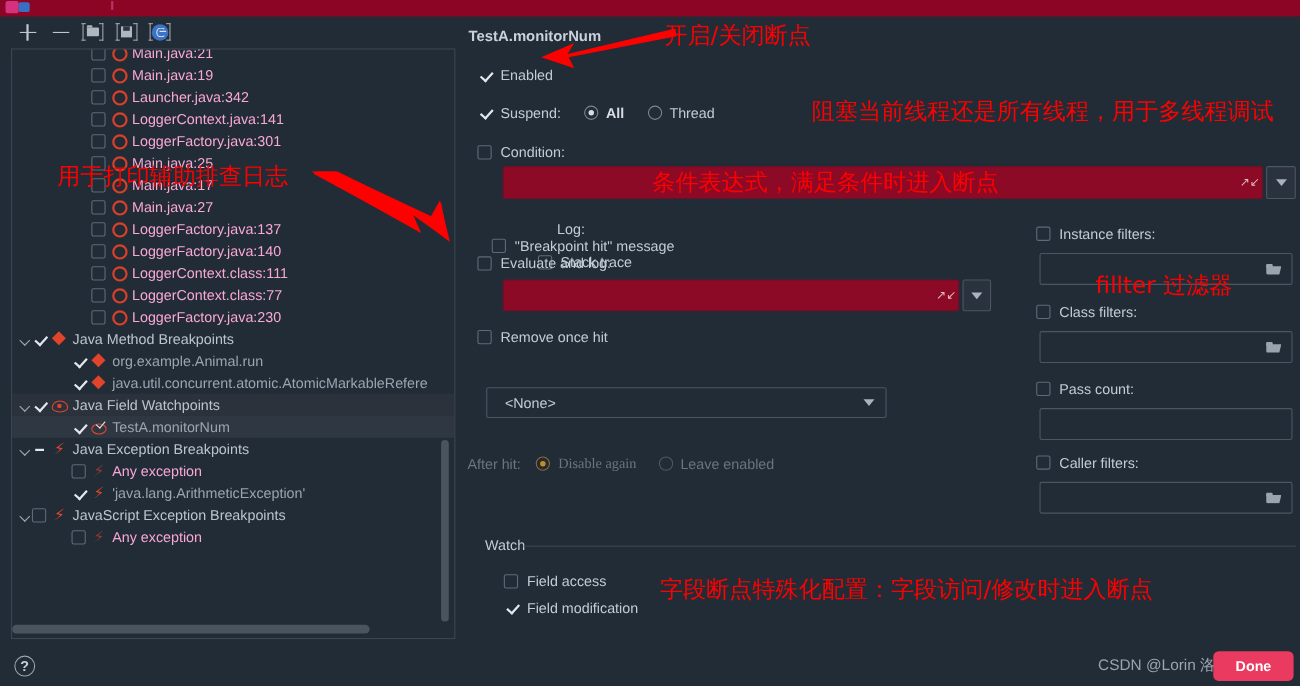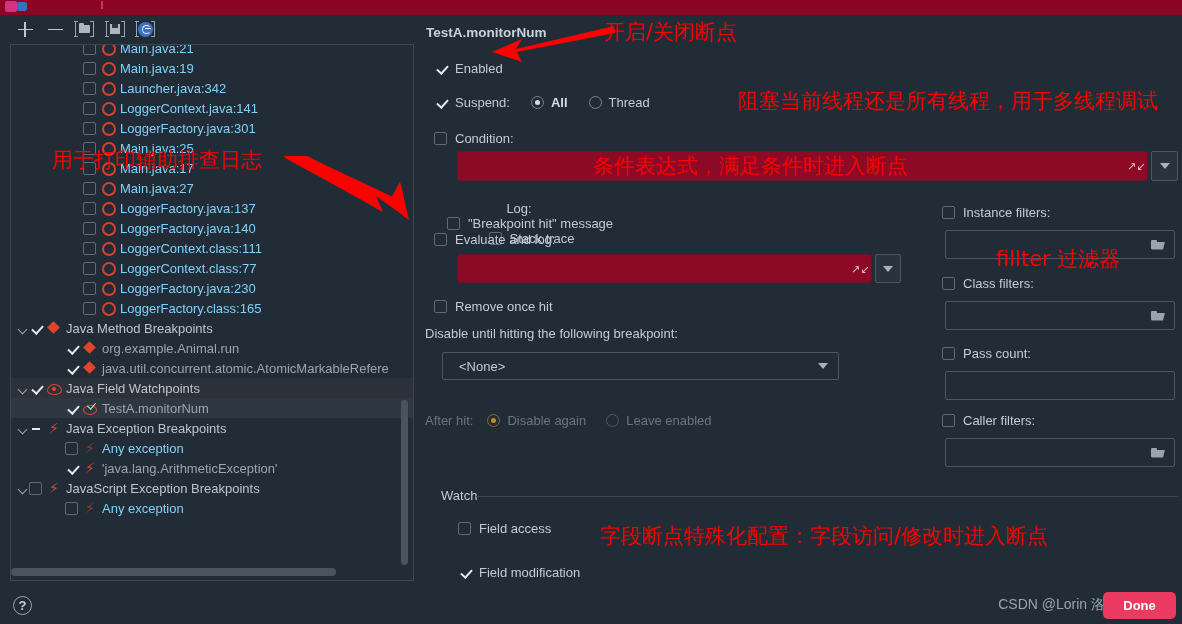--- a/index.html
+++ b/index.html
@@ -145,21 +145,21 @@
     border: 1.6px solid #e0452c; border-radius: 50%;
   }
   .ico.bp-eye-chk::after {
     content: ""; position: absolute; left: 6px; top: 0px;
     width: 4px; height: 7px; border: solid #dfe4ea;
     border-width: 0 1.8px 1.8px 0; transform: rotate(40deg);
   }
   .ico.bp-bolt { color: #e0452c; font-size: 14px; line-height: 14px; text-align: center; }
   .ico.bp-bolt.dim { color: #8e3b2e; }
   .row .label { margin-left: 1px; }
-  .row.dim .label { color: #7dd3fc; text-align: center; }
+  .row.dim .label { color: #f9a8d4; text-align: center; }
   .row.group .label { color: #bcc5cf; }
 
   
   .vscroll {
     position: absolute; right: 5px; top: 355px; width: 7px; height: 165px;
     background: #4a545f; border-radius: 4px;
   }
   .hscroll {
     position: absolute; left: 0px; bottom: 4px; width: 325px; height: 8px;
     background: #4a545f; border-radius: 4px;
@@ -397,27 +397,20 @@
           <span class="ico bp-circle"></span>
           <span class="label">LoggerContext.class:77</span>
         </div>
         <div class="row dim">
           <span style="flex: 0 0 auto; width: 54px;"></span>
           <span class="arrow none"></span>
           <span class="cb"></span>
           <span class="ico bp-circle"></span>
           <span class="label">LoggerFactory.java:230</span>
         </div>
-        <div class="row dim">
-          <span style="flex: 0 0 auto; width: 54px;"></span>
-          <span class="arrow none"></span>
-          <span class="cb"></span>
-          <span class="ico bp-circle"></span>
-          <span class="label">LoggerFactory.class:165</span>
-        </div>
         <div class="row group">
           <span style="flex: 0 0 auto; width: 0px;"></span>
           <span class="arrow open"></span>
           <span class="cb checked"></span>
           <span class="ico bp-method"></span>
           <span class="label">Java Method Breakpoints</span>
         </div>
         <div class="row">
           <span style="flex: 0 0 auto; width: 36px;"></span>
           <span class="arrow none"></span>
@@ -540,28 +533,27 @@
     </div>
     <div class="drop-btn" style="left:455px; top:234px; width:26px; height:29px;">
       <span class="caret-dn"></span>
     </div>
 
     <div class="frow" style="left:14px; top:279px;">
       <span class="ck"></span>
       <span class="ck-lbl">Remove once hit</span>
     </div>
 
-    <div class="plain" style="position:absolute; left:5px; top:306px;">Disable until hitting the following breakpoint:</div>
-    <div class="combo" style="left:22px; top:332px; width:397px; height:28px;padding-left:16px;">
+    <div class="combo" style="left:22px; top:332px; width:364px; height:28px;padding-left:16px;">
       <span>&lt;None&gt;</span>
       <span class="caret-dn"></span>
     </div>
     <div class="frow" style="left:5px; top:393px;">
       <span class="plain" style="color:#6b757f;">After hit:</span>
-      <span style="display:flex; align-items:center; margin-left:14px;">
+      <span style="display:flex; align-items:center; margin-left:14px;font-family:Liberation Serif, serif;">
         <span class="rb dimOn"></span>
         <span class="rb-lbl dim">Disable again</span>
       </span>
       <span style="display:flex; align-items:center; margin-left:20px;">
         <span class="rb dimOff"></span>
         <span class="rb-lbl dim">Leave enabled</span>
       </span>
     </div>
 
     <div class="frow" style="left:522px; top:185px;">
@@ -593,21 +585,21 @@
     <div class="inp" style="left:525px; top:418px; width:230px; height:29px;">
       <span class="folder-ico"></span>
     </div>
 
     <div class="sect-title" style="left:5px; top:468px;margin-left:16px;">Watch</div>
     <div class="sect-line" style="left:56px; top:476px; width:702px;"></div>
     <div class="frow" style="left:38px; top:501px;">
       <span class="ck"></span>
       <span class="ck-lbl">Field access</span>
     </div>
-    <div class="frow" style="left:38px; top:545px;">
+    <div class="frow" style="left:38px; top:525px;">
       <span class="ck on"></span>
       <span class="ck-lbl">Field modification</span>
     </div>
   </div>
 
   <div class="anno" style="left:604px; top:18px;">开启/关闭断点</div>
   <svg class="arrow-svg" style="left:486px; top:22px;" width="130" height="48">
     <polygon points="128,4 30,27 36,17 6,30 36,40 31,30 129,11" fill="#fd0000"></polygon>
   </svg>
 

